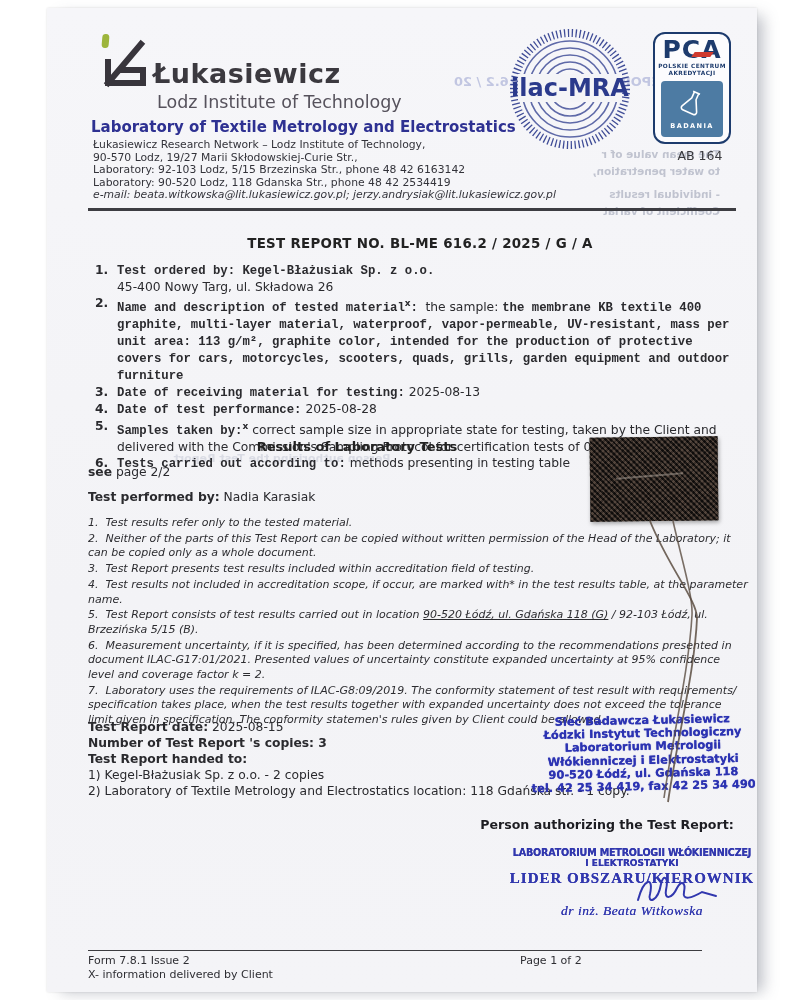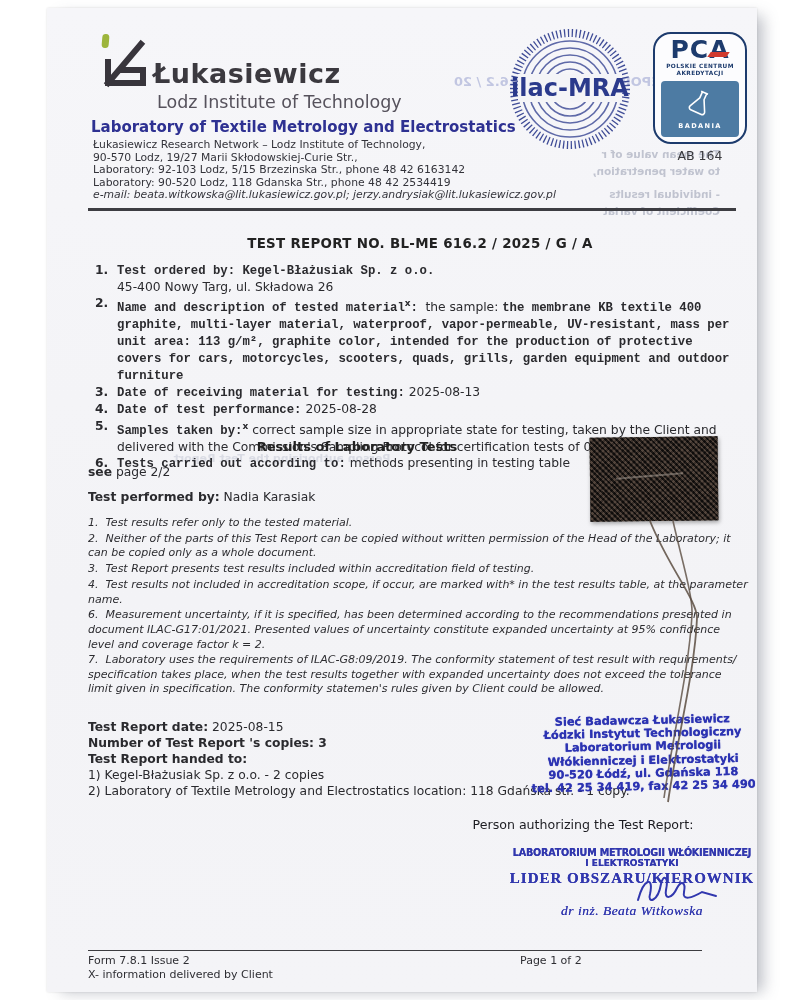--- a/index.html
+++ b/index.html
@@ -22,22 +22,22 @@
   
   .logo-mark{position:absolute;left:48px;top:25px;}
   .brand-name{position:absolute;left:106px;top:50px;font-size:27px;font-weight:bold;color:#3b393f;letter-spacing:.5px;}
   .brand-sub{position:absolute;left:110px;top:84px;font-size:17.5px;color:#56525c;}
   .lab-title{position:absolute;left:44px;top:110px;font-size:15px;font-weight:bold;color:var(--accent-blue,#2e3192);}
   .lab-lines{position:absolute;left:46px;top:131px;font-size:10.8px;line-height:12.6px;color:#33333a;}
   .lab-email{font-style:italic;}
   .divider{position:absolute;left:41px;top:200px;width:648px;height:3px;background:#3d3d42;}
   
   .ilac{position:absolute;left:463px;top:20px;}
-  .pca{position:absolute;left:606px;top:24px;width:94px;height:112px;border:2px solid var(--pca-navy,#1d3b6d);
-       border-radius:18px;background:#fcfcfe;box-sizing:border-box;text-align:center;}
+  .pca{position:absolute;left:606px;top:24px;width:78px;height:112px;border:2px solid var(--pca-navy,#1d3b6d);
+       border-radius:12px;background:#fcfcfe;box-sizing:border-box;text-align:center;}
   .pca-acronym{font-size:25px;font-weight:bold;color:var(--pca-navy,#1d3b6d);line-height:26px;margin-top:3px;letter-spacing:1px;position:relative;}
   .pca-red-bar{position:absolute;right:17px;top:18px;width:19px;height:5px;background:var(--pca-red,#d03a2e);transform:skewX(-35deg);}
   .pca-sub{font-size:5.8px;font-weight:bold;color:var(--pca-navy,#1d3b6d);line-height:7px;letter-spacing:.4px;}
   .pca-box{margin:4px 6px 0 6px;height:56px;background:var(--badania,#4d7ba3);border-radius:4px;
            display:flex;flex-direction:column;align-items:center;justify-content:center;gap:2px;}
   .pca-box-label{font-size:6.6px;font-weight:bold;color:#fff;letter-spacing:1.4px;}
   .ab-cert{position:absolute;left:606px;top:140px;width:94px;text-align:center;font-size:12.5px;color:#3a3a3e;}
   
   .report-title{position:absolute;left:41px;top:228px;width:664px;text-align:center;font-size:13.4px;font-weight:bold;color:#222;letter-spacing:.3px;}
   .item-list{position:absolute;left:41px;top:254px;width:656px;font-size:12.3px;line-height:16px;}
@@ -69,21 +69,21 @@
   .notes .u{text-decoration:underline;}
   
   .meta{position:absolute;left:41px;top:711px;font-size:12.3px;line-height:16px;}
   .meta b{font-weight:bold;}
   
   .stamp-address{
     position:absolute;left:476px;top:706px;width:240px;text-align:center;z-index:2;
     color:var(--stamp-blue,#2c33b2);font-weight:bold;font-size:11.4px;line-height:13.2px;
     transform:rotate(-1.2deg);text-shadow:0 0 .7px currentColor;
   }
-  .person-auth{position:absolute;left:356px;top:809px;width:360px;text-align:center;font-size:12.6px;font-weight:normal;color:#1d1d22;}
+  .person-auth{position:absolute;left:380px;top:809px;width:360px;text-align:center;font-size:12.6px;font-weight:bold;color:#1d1d22;}
   .auth-stamp{position:absolute;left:415px;top:839px;width:340px;text-align:center;color:#3137ae;text-shadow:0 0 .6px currentColor;}
   .auth-l1{font-size:9.6px;font-weight:bold;letter-spacing:-.2px;line-height:11px;}
   .auth-l2{font-size:9px;font-weight:bold;line-height:11px;}
   .auth-l3{font-family:"Liberation Serif","DejaVu Serif",serif;font-size:15px;font-weight:bold;letter-spacing:1px;line-height:18px;}
   .auth-name{font-family:"Liberation Serif","DejaVu Serif",serif;font-style:italic;font-size:13.5px;margin-top:16px;letter-spacing:.5px;}
   .signature{position:absolute;left:585px;top:862px;z-index:3;}
   
   .footer-line{position:absolute;left:41px;top:942px;width:614px;border-top:1.6px solid #3c3c40;}
   .footer-form{position:absolute;left:41px;top:946px;font-size:11px;color:#2e2e33;}
   .footer-x{position:absolute;left:41px;top:960px;font-size:11px;color:#2e2e33;}
@@ -189,20 +189,21 @@
   <svg class="threads" width="710" height="984" viewBox="0 0 710 984">
     <path d="M603,513 C622,560 650,592 650,610 C648,662 630,732 621,794" fill="none" stroke="#5a4c41" stroke-width="1.8" opacity=".85"></path>
     <path d="M626,513 C635,553 646,588 645,607 C642,662 625,732 617,790" fill="none" stroke="#5a4c41" stroke-width="1.6" opacity=".8"></path>
   </svg>
 
   <div class="notes">
     <p><span>1.</span>&nbsp; <span>Test results refer only to the tested material.</span></p>
     <p><span>2.</span>&nbsp; <span>Neither of the parts of this Test Report can be copied without written permission of the Head of the Laboratory; it can be copied only as a whole document.</span></p>
     <p><span>3.</span>&nbsp; <span>Test Report presents test results included within accreditation  field of testing.</span></p>
     <p><span>4.</span>&nbsp; <span>Test results not included in accreditation scope, if occur, are marked with* in the test results table, at the parameter name.</span></p>
+    <p><span>5.</span>&nbsp; <span>Test Report consists of test results carried out in location </span><span class="u">90-520 Łódź, ul. Gdańska 118 (G)</span><span> / 92-103 Łódź, ul. Brzezińska 5/15 (B).</span></p>
     <p><span>6.</span>&nbsp; <span>Measurement uncertainty, if it is specified, has been determined according to the recommendations presented in document ILAC-G17:01/2021. Presented values of uncertainty constitute expanded uncertainty at 95% confidence level  and coverage factor k = 2.</span></p>
     <p><span>7.</span>&nbsp; <span>Laboratory uses the requirements of ILAC-G8:09/2019. The conformity statement of test result with requirements/ specification takes place, when the test results together with expanded uncertainty does not exceed the tolerance limit given in specification. The conformity statemen's rules given by Client could be allowed.</span></p>
   </div>
 
   <div class="meta">
     <div><b>Test Report date:</b><span> 2025-08-15</span></div>
     <div><b>Number of Test Report 's copies: 3</b></div>
     <div><b>Test Report handed to:</b></div>
     <div>1) Kegel-Błażusiak Sp. z o.o. - 2 copies</div>
     <div>2) Laboratory of Textile Metrology and Electrostatics location: 118 Gdańska str. - 1 copy.</div>

